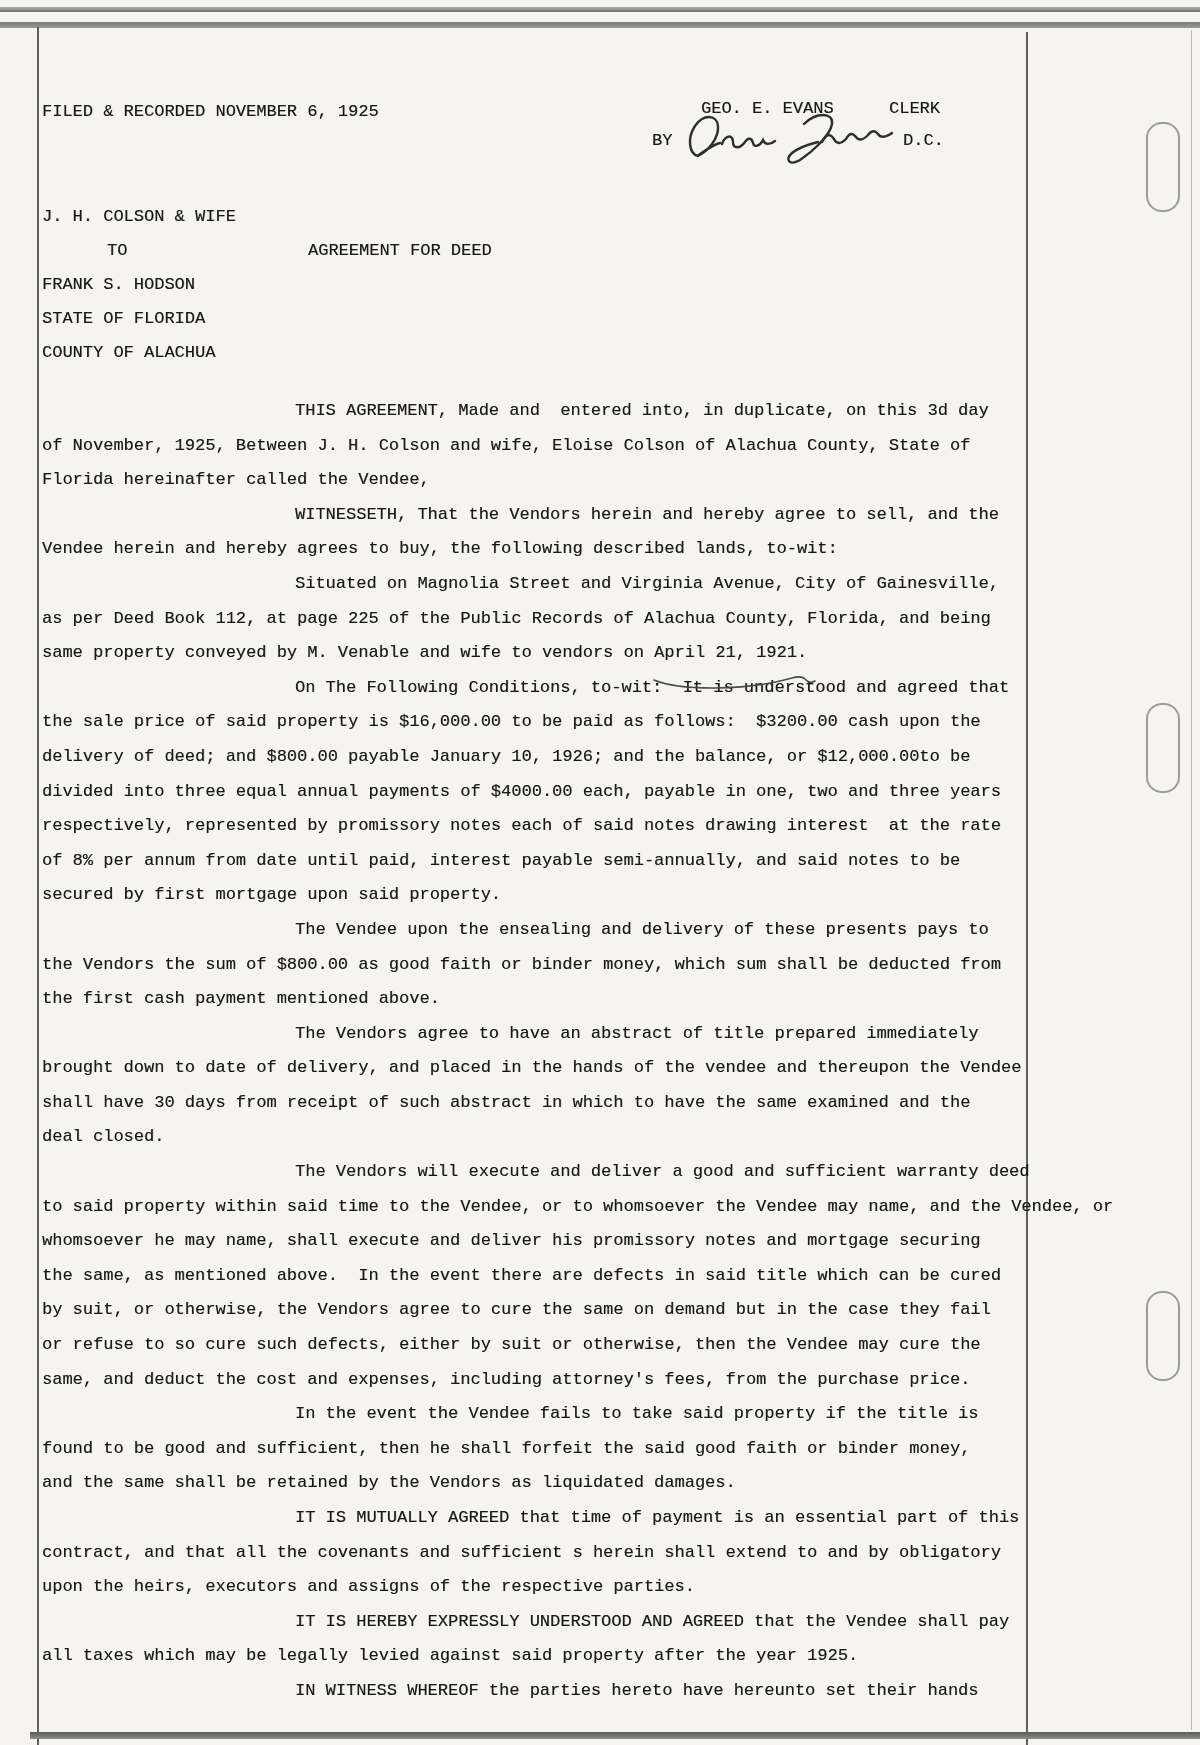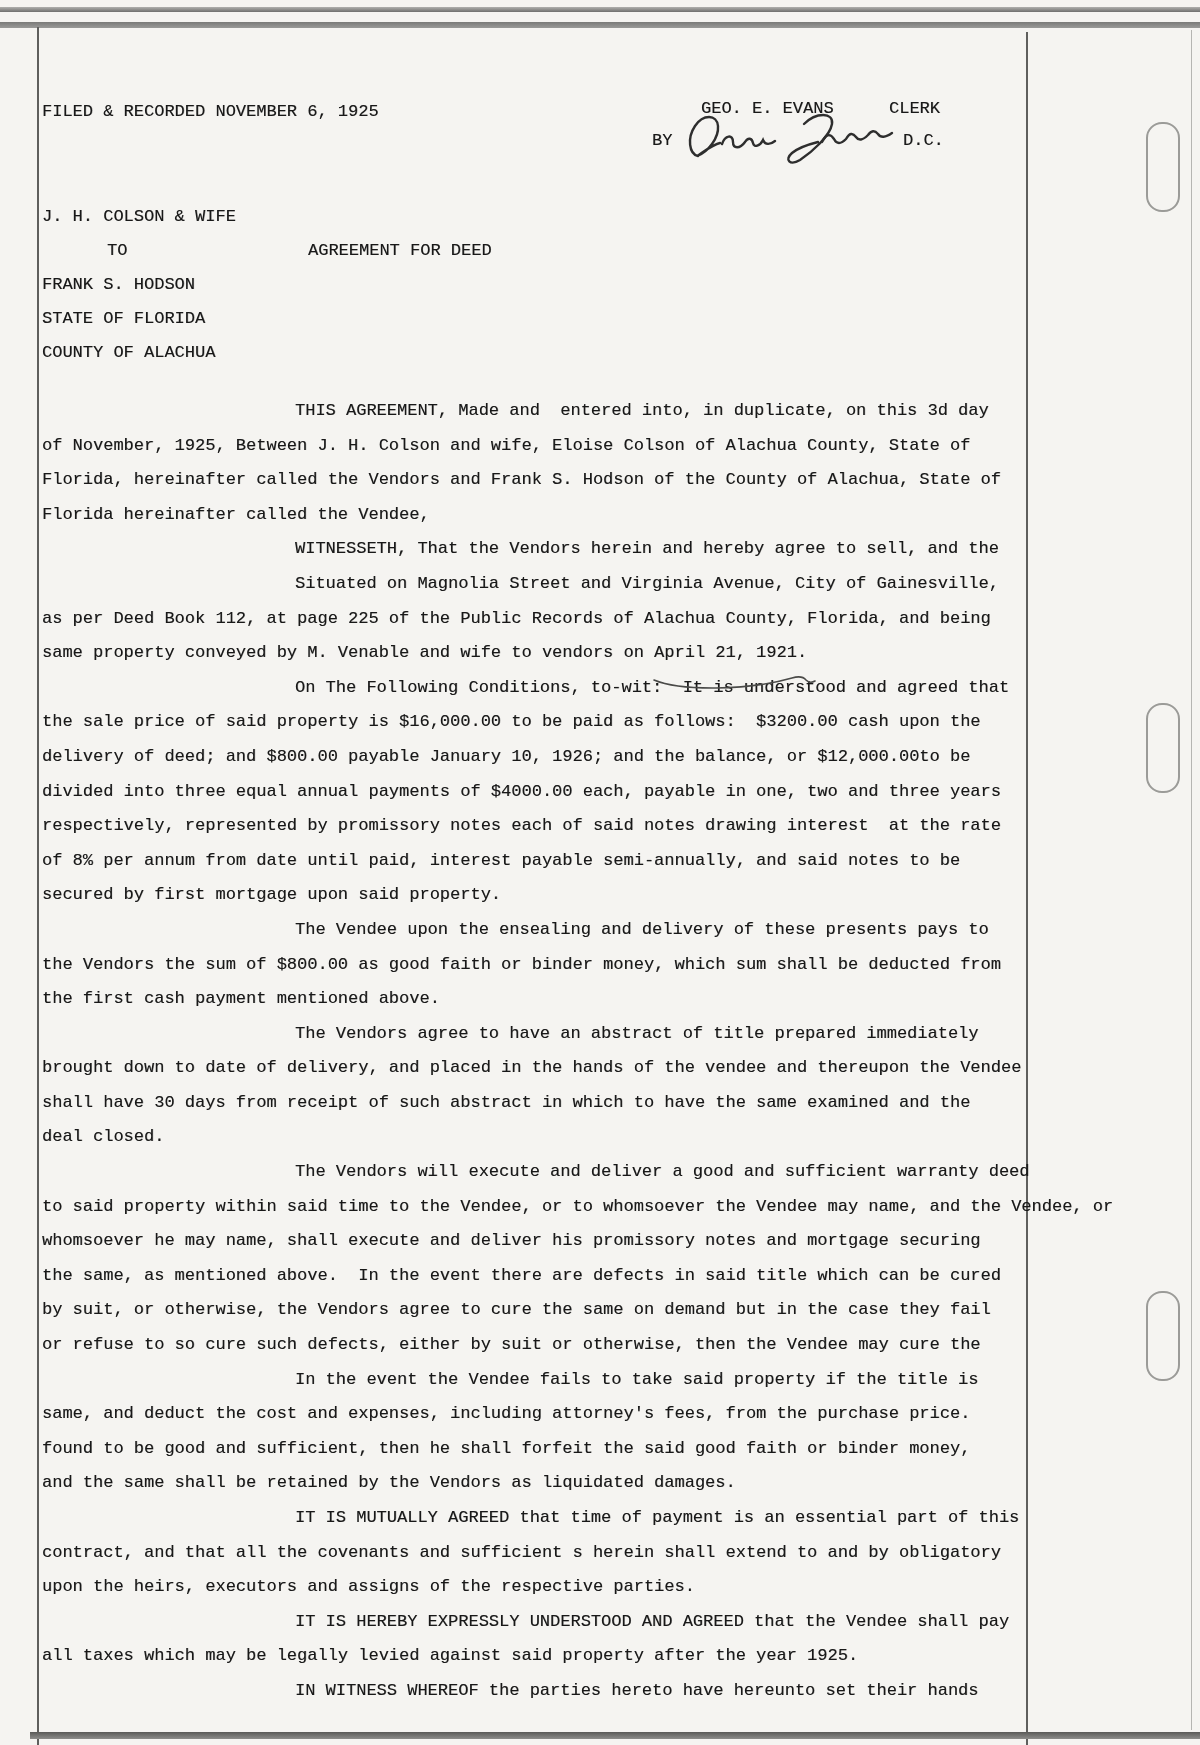--- a/index.html
+++ b/index.html
@@ -87,23 +87,23 @@
   <div class="tline" style="left:42px;top:207px">J. H. COLSON &amp; WIFE</div>
   <div class="tline" style="left:107px;top:241px">TO</div>
   <div class="tline" style="left:308px;top:241px">AGREEMENT FOR DEED</div>
   <div class="tline" style="left:42px;top:275px">FRANK S. HODSON</div>
   <div class="tline" style="left:42px;top:309px">STATE OF FLORIDA</div>
   <div class="tline" style="left:42px;top:343px">COUNTY OF ALACHUA</div>
 
   <div id="body-text">
       <div class="bline indent">THIS AGREEMENT, Made and  entered into, in duplicate, on this 3d day</div>
       <div class="bline">of November, 1925, Between J. H. Colson and wife, Eloise Colson of Alachua County, State of</div>
-      <div class="bline">Florida, hereinafter called the Vendors and Frank S. Hodson of the County of Alachua, State of</div>
       <div class="bline">Florida hereinafter called the Vendee,</div>
       <div class="bline indent">WITNESSETH, That the Vendors herein and hereby agree to sell, and the</div>
+      <div class="bline">Vendee herein and hereby agrees to buy, the following described lands, to-wit:</div>
       <div class="bline indent">Situated on Magnolia Street and Virginia Avenue, City of Gainesville,</div>
       <div class="bline">as per Deed Book 112, at page 225 of the Public Records of Alachua County, Florida, and being</div>
       <div class="bline">same property conveyed by M. Venable and wife to vendors on April 21, 1921.</div>
       <div class="bline indent">On The Following Conditions, to-wit:  It is understood and agreed that</div>
       <div class="bline">the sale price of said property is $16,000.00 to be paid as follows:  $3200.00 cash upon the</div>
       <div class="bline">delivery of deed; and $800.00 payable January 10, 1926; and the balance, or $12,000.00to be</div>
       <div class="bline">divided into three equal annual payments of $4000.00 each, payable in one, two and three years</div>
       <div class="bline">respectively, represented by promissory notes each of said notes drawing interest  at the rate</div>
       <div class="bline">of 8% per annum from date until paid, interest payable semi-annually, and said notes to be</div>
       <div class="bline">secured by first mortgage upon said property.</div>
@@ -113,22 +113,22 @@
       <div class="bline indent">The Vendors agree to have an abstract of title prepared immediately</div>
       <div class="bline">brought down to date of delivery, and placed in the hands of the vendee and thereupon the Vendee</div>
       <div class="bline">shall have 30 days from receipt of such abstract in which to have the same examined and the</div>
       <div class="bline">deal closed.</div>
       <div class="bline indent">The Vendors will execute and deliver a good and sufficient warranty deed</div>
       <div class="bline">to said property within said time to the Vendee, or to whomsoever the Vendee may name, and the Vendee, or</div>
       <div class="bline">whomsoever he may name, shall execute and deliver his promissory notes and mortgage securing</div>
       <div class="bline">the same, as mentioned above.  In the event there are defects in said title which can be cured</div>
       <div class="bline">by suit, or otherwise, the Vendors agree to cure the same on demand but in the case they fail</div>
       <div class="bline">or refuse to so cure such defects, either by suit or otherwise, then the Vendee may cure the</div>
+      <div class="bline">same, and deduct the cost and expenses, including attorney's fees, from the purchase price.</div>
       <div class="bline indent">In the event the Vendee fails to take said property if the title is</div>
-      <div class="bline">same, and deduct the cost and expenses, including attorney's fees, from the purchase price.</div>
       <div class="bline">found to be good and sufficient, then he shall forfeit the said good faith or binder money,</div>
       <div class="bline">and the same shall be retained by the Vendors as liquidated damages.</div>
       <div class="bline indent">IT IS MUTUALLY AGREED that time of payment is an essential part of this</div>
       <div class="bline">contract, and that all the covenants and sufficient s herein shall extend to and by obligatory</div>
       <div class="bline">upon the heirs, executors and assigns of the respective parties.</div>
       <div class="bline indent">IT IS HEREBY EXPRESSLY UNDERSTOOD AND AGREED that the Vendee shall pay</div>
       <div class="bline">all taxes which may be legally levied against said property after the year 1925.</div>
       <div class="bline indent">IN WITNESS WHEREOF the parties hereto have hereunto set their hands</div>
     </div>
 

